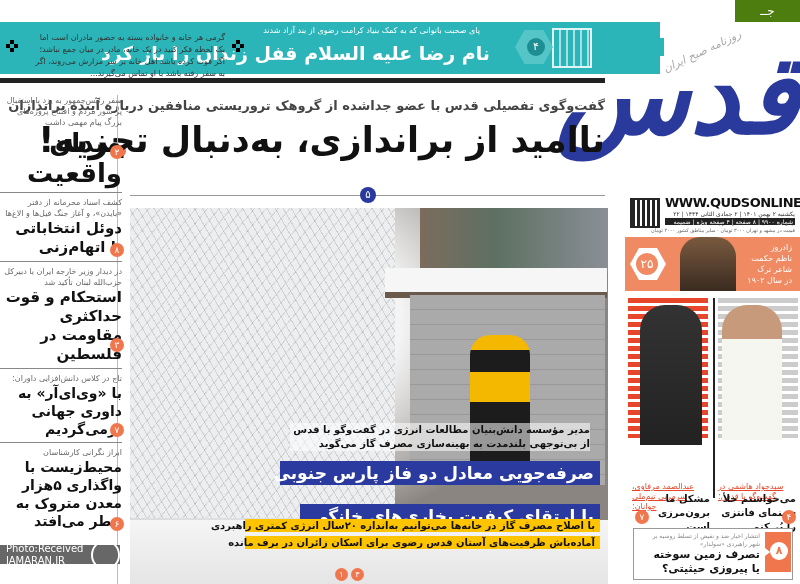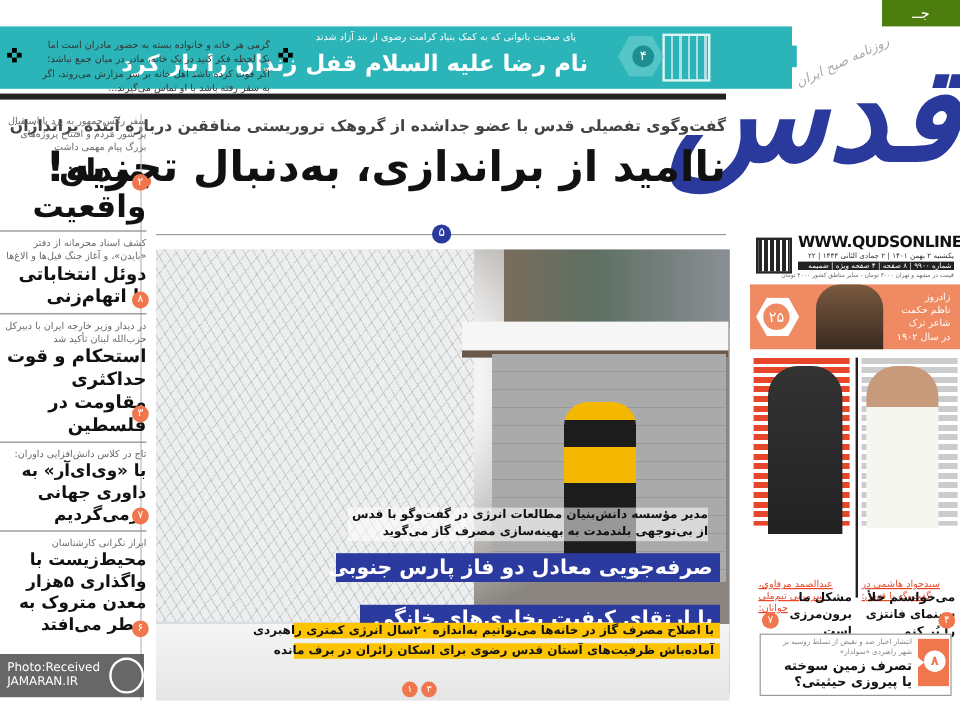--- a/index.html
+++ b/index.html
@@ -91,21 +91,21 @@
   .page-dots { left:335px; top:568px; display:flex; gap:3px; direction:ltr; align-items:center; }
   .page-dots span { width:13px; height:13px; border-radius:50%; background:#f0774d; color:#fff; font-size:8px; text-align:center; line-height:13px; }
 
   
   .left-col { left:0; top:95px; width:122px; }
   .lc-kicker { color:#666; font-size:8px; line-height:11px; text-align:right; }
   .lc-title { color:#111; font-weight:900; text-align:right; }
   .lc-rule { height:1px; background:#888; margin:4px 0; }
   .col-div { left:117px; top:95px; width:1px; height:489px; background:#bbb; }
 
-  .watermark { left:0; top:545px; width:120px; height:36px; background:rgba(70,70,70,.82); display:flex; align-items:center; }
+  .watermark { left:0; top:545px; width:120px; height:19px; background:rgba(70,70,70,.82); display:flex; align-items:center; }
   .wm-circle { width:30px; height:30px; border-radius:50%; border:2px solid #fff; margin-left:8px; }
   .wm-text { color:#fff; font-size:10px; line-height:12px; direction:ltr; text-align:left; padding-left:6px; }
 </style>
 </head>
 <body>
 
 <div class="abs banner"></div>
 <div class="abs banner-notch"></div>
 <div class="abs banner-bar"></div>
 <div class="abs calligraphy"></div>

